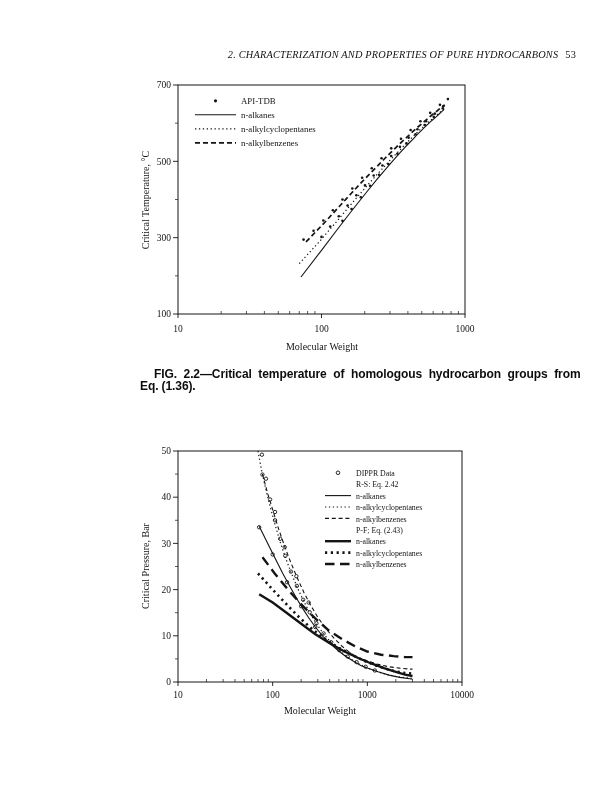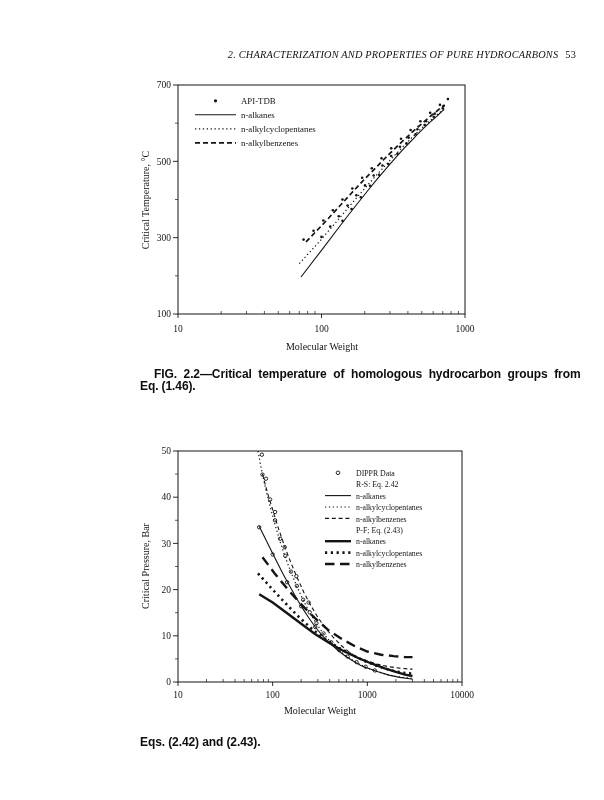--- a/index.html
+++ b/index.html
@@ -117,21 +117,21 @@
       <line x1="195" y1="114.8" x2="236" y2="114.8" stroke="#141414" stroke-width="1.1"></line>
       <text x="241" y="118" font-size="8.8" fill="#141414" font-family="&quot;Liberation Serif&quot;, serif">n-alkanes</text>
       <line x1="195" y1="128.8" x2="236" y2="128.8" stroke="#141414" stroke-width="1.2" stroke-dasharray="1.3 2.6"></line>
       <text x="241" y="132" font-size="8.8" fill="#141414" font-family="&quot;Liberation Serif&quot;, serif">n-alkylcyclopentanes</text>
       <line x1="195" y1="142.8" x2="236" y2="142.8" stroke="#141414" stroke-width="1.7" stroke-dasharray="5 3"></line>
       <text x="241" y="146" font-size="8.8" fill="#141414" font-family="&quot;Liberation Serif&quot;, serif">n-alkylbenzenes</text>
     </svg>
 
   <div class="caption" id="cap1">
     <div class="cap-l1">FIG. 2.2—Critical temperature of homologous hydrocarbon groups from</div>
-    <div class="cap-l2">Eq. (1.46).</div>
+    <div class="cap-l2">Eq. (1.36).</div>
   </div>
 
   <svg id="chart2" class="chart" viewBox="130 430 360 290" xmlns="http://www.w3.org/2000/svg">
       <rect x="178" y="451" width="284" height="231" fill="none" stroke="#141414" stroke-width="1"></rect>
       <line x1="178" y1="682" x2="178" y2="686" stroke="#141414" stroke-width="0.9"></line>
       <text x="178" y="698" text-anchor="middle" font-size="9.5" fill="#141414" font-family="&quot;Liberation Serif&quot;, serif">10</text>
       <line x1="272.66666666666663" y1="682" x2="272.66666666666663" y2="686" stroke="#141414" stroke-width="0.9"></line>
       <text x="272.66666666666663" y="698" text-anchor="middle" font-size="9.5" fill="#141414" font-family="&quot;Liberation Serif&quot;, serif">100</text>
       <line x1="367.3333333333333" y1="682" x2="367.3333333333333" y2="686" stroke="#141414" stroke-width="0.9"></line>
       <text x="367.3333333333333" y="698" text-anchor="middle" font-size="9.5" fill="#141414" font-family="&quot;Liberation Serif&quot;, serif">1000</text>
@@ -226,16 +226,15 @@
       <text x="356" y="533" font-size="7.8" fill="#141414" font-family="&quot;Liberation Serif&quot;, serif">P-F; Eq. (2.43)</text>
       <line x1="325" y1="541.1999999999999" x2="351" y2="541.1999999999999" stroke="#141414" stroke-width="2.4"></line>
       <text x="356" y="544.4" font-size="7.8" fill="#141414" font-family="&quot;Liberation Serif&quot;, serif">n-alkanes</text>
       <line x1="325" y1="552.5999999999999" x2="351" y2="552.5999999999999" stroke="#141414" stroke-width="2.6" stroke-dasharray="2.2 3.6"></line>
       <text x="356" y="555.8" font-size="7.8" fill="#141414" font-family="&quot;Liberation Serif&quot;, serif">n-alkylcyclopentanes</text>
       <line x1="325" y1="564" x2="351" y2="564" stroke="#141414" stroke-width="2.4" stroke-dasharray="9.5 5.5"></line>
       <text x="356" y="567.2" font-size="7.8" fill="#141414" font-family="&quot;Liberation Serif&quot;, serif">n-alkylbenzenes</text>
     </svg>
 
   <div class="caption" id="cap2">
-    <div class="cap-l2">Eqs. (2.42) and (2.43).</div>
   </div>
 
 </div>
 
 </body></html>

